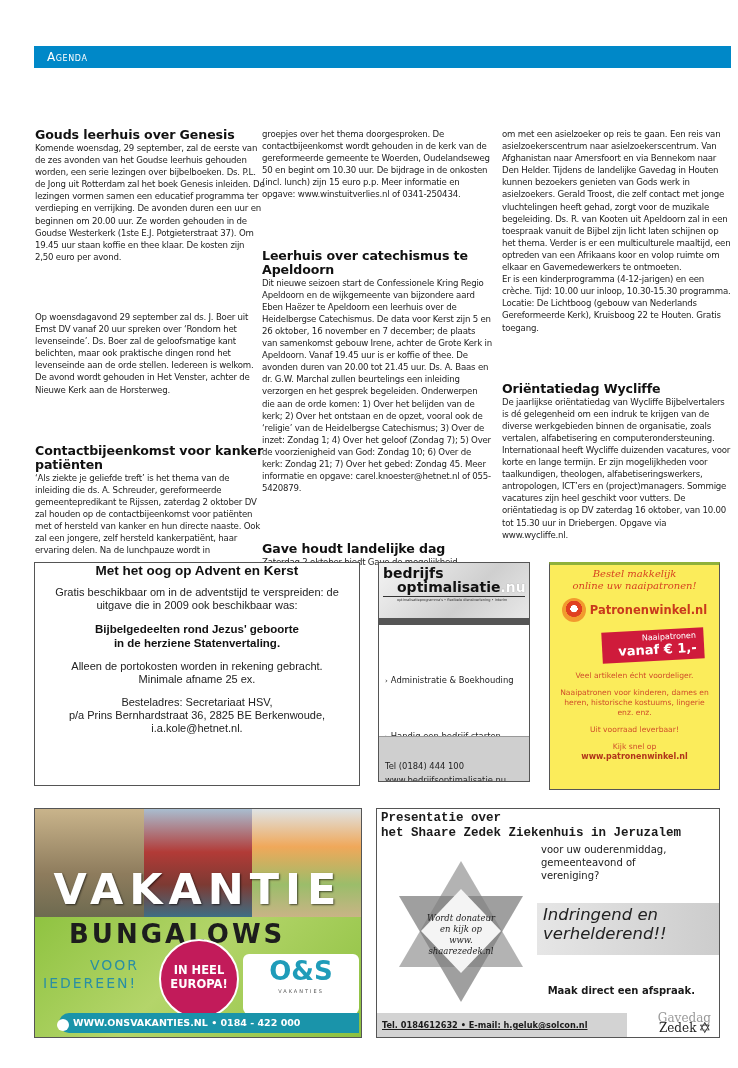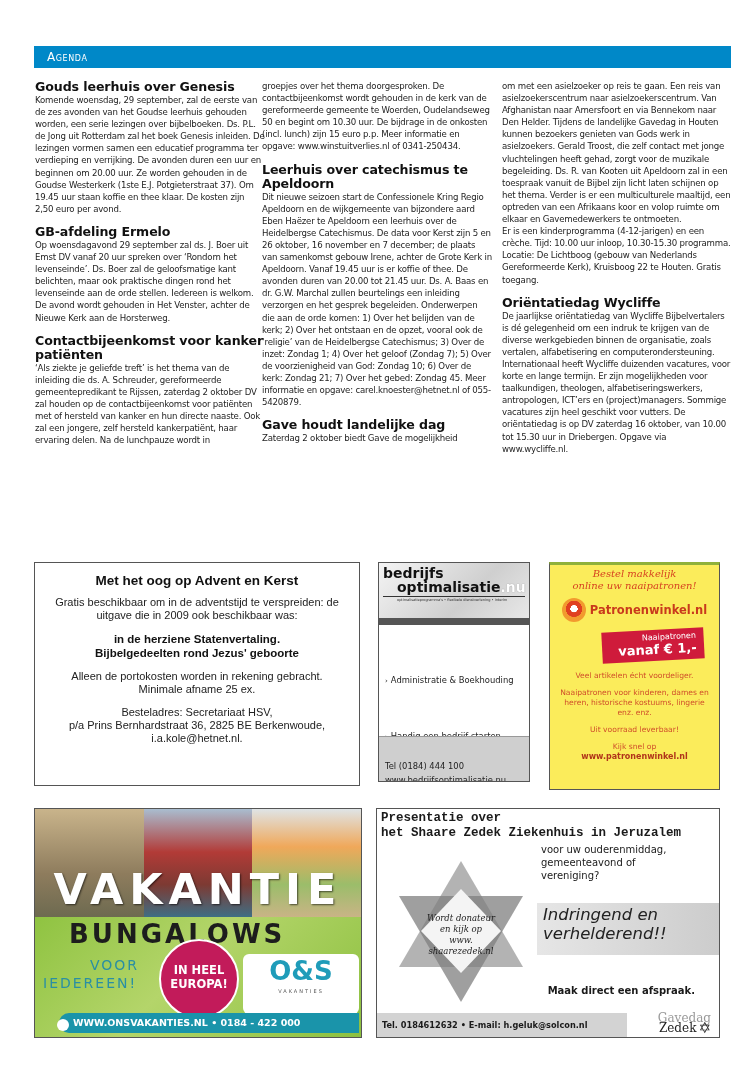--- a/index.html
+++ b/index.html
@@ -11,33 +11,33 @@
     background: #0088c8; color: #fff; padding-left: 13px;
     font-family: "DejaVu Sans", sans-serif; font-size: 12px; line-height: 22px;
     letter-spacing: 0.6px; font-variant: small-caps;
   }
 
   .col { position: absolute; top: 80px; width: 230px; font-family: "DejaVu Sans", sans-serif; }
   .col-1 { left: 35px; }
   .col-2 { left: 262px; }
   .col-3 { left: 502px; }
 
-  .article { margin-bottom: 10px; }
+  .article { margin-bottom: 10px; margin-top: 48px; }
   .article h2 {
     font-size: 12.6px; font-weight: bold; line-height: 14px; color: #111;
     letter-spacing: -0.1px;
   }
   .article p {
     font-size: 8.6px; line-height: 12.1px; color: #1d1d1d; letter-spacing: -0.2px;
   }
 
   
   .ad { position: absolute; border: 1px solid #555; overflow: hidden; }
 
-  .ad-advent { left: 34px; top: 562px; width: 326px; height: 224px; background: #fff; text-align: center; font-family: "Liberation Sans", sans-serif; padding-top: 10px; }
+  .ad-advent { left: 34px; top: 562px; width: 326px; height: 224px; background: #fff; text-align: center; font-family: "Liberation Sans", sans-serif; }
   .ad-advent .t { font-size: 13.5px; font-weight: bold; margin-bottom: 8px; color: #111; }
   .ad-advent .p { font-size: 11px; line-height: 13px; color: #222; margin-bottom: 10px; padding: 0 14px; }
   .ad-advent .b { font-size: 11.5px; font-weight: bold; line-height: 14px; color: #111; margin-bottom: 10px; }
 
   .ad-bo { left: 378px; top: 562px; width: 152px; height: 220px; background: #fff; font-family: "DejaVu Sans", sans-serif; }
   .ad-bo .top { height: 55px; background: linear-gradient(135deg, #f4f4f4 0%, #cfcfcf 60%, #e8e8e8 100%); padding: 3px 4px; position: relative; }
   .ad-bo .logo1 { font-size: 14px; font-weight: bold; color: #111; line-height: 14px; }
   .ad-bo .logo2 { font-size: 14px; font-weight: bold; color: #111; line-height: 14px; padding-left: 14px; }
   .ad-bo .logo2 .nu { color: #fff; text-shadow: 0 0 1px #777; }
   .ad-bo .tagline { font-size: 3.5px; color: #333; border-top: 1px solid #333; margin-top: 2px; padding-top: 1px; padding-left: 14px; white-space: nowrap; }
@@ -78,39 +78,38 @@
   .ad-vak .urlbar { position: absolute; left: 24px; bottom: 4px; width: 300px; height: 20px; background: #1a94aa; border-radius: 10px 0 0 10px; color: #fff; font-weight: bold; font-size: 9.5px; line-height: 20px; padding-left: 14px; }
   .ad-vak .dot { position: absolute; left: 22px; bottom: 6px; width: 12px; height: 12px; border-radius: 50%; background: #fff; }
 
   .ad-sz { left: 376px; top: 808px; width: 344px; height: 230px; background: #fff; font-family: "DejaVu Sans", sans-serif; color: #1a1a1a; }
   .ad-sz .t1 { position: absolute; left: 4px; top: 2px; font-size: 12.5px; font-weight: bold; line-height: 15px; font-family: Liberation Mono, monospace; }
   .ad-sz .t2 { position: absolute; left: 164px; top: 34px; font-size: 10px; font-weight: normal; line-height: 13px; }
   .ad-sz .star { position: absolute; left: 14px; top: 50px; width: 140px; height: 145px; }
   .ad-sz .band { position: absolute; left: 160px; top: 94px; width: 182px; height: 52px; background: linear-gradient(90deg, #e6e6e6 0%, #cccccc 100%); }
   .ad-sz .slogan { position: absolute; left: 166px; top: 96px; font-size: 16.5px; font-style: italic; line-height: 19px; color: #222; }
   .ad-sz .cta { position: absolute; right: 24px; top: 176px; font-size: 10px; font-weight: bold; }
-  .ad-sz .foot { position: absolute; left: 0; bottom: 0; width: 250px; height: 24px; background: #d3d3d3; font-size: 8.2px; font-weight: bold; line-height: 24px; padding-left: 5px; white-space: nowrap; }
+  .ad-sz .foot { position: absolute; left: 0; bottom: 0; width: 250px; height: 24px; background: #d3d3d3; font-size: 8.2px; font-weight: bold; line-height: 24px; padding-left: 5px; white-space: nowrap; text-decoration: underline; }
   .ad-sz .logo { position: absolute; right: 8px; bottom: 4px; font-family: "DejaVu Serif", serif; font-size: 12px; color: #222; line-height: 10px; text-align: right; }
   .ad-sz .logo .a { color: #999; display: block; }
   .ad-sz .logo .icon { display: inline-block; font-size: 15px; vertical-align: middle; margin-left: 2px; }
 </style>
 </head>
 <body>
 
 <div class="header-bar">
   <span>Agenda</span>
 </div>
 
 <div class="col col-1">
   <div class="article">
     <h2>Gouds leerhuis over Genesis</h2>
     <p>Komende woensdag, 29 september, zal de eerste van de zes avonden van het Goudse leerhuis gehouden worden, een serie lezingen over bijbelboeken. Ds. P.L. de Jong uit Rotterdam zal het boek Genesis inleiden. De lezingen vormen samen een educatief programma ter verdieping en verrijking. De avonden duren een uur en beginnen om 20.00 uur. Ze worden gehouden in de Goudse Westerkerk (1ste E.J. Potgieterstraat 37). Om 19.45 uur staan koffie en thee klaar. De kosten zijn 2,50 euro per avond.</p>
   </div>
   <div class="article">
-    <h2>GB-afdeling Ermelo</h2>
     <p>Op woensdagavond 29 september zal ds. J. Boer uit Emst DV vanaf 20 uur spreken over ‘Rondom het levenseinde’. Ds. Boer zal de geloofsmatige kant belichten, maar ook praktische dingen rond het levenseinde aan de orde stellen. Iedereen is welkom. De avond wordt gehouden in Het Venster, achter de Nieuwe Kerk aan de Horsterweg.</p>
   </div>
   <div class="article">
     <h2>Contactbijeenkomst voor kanker patiënten</h2>
     <p>‘Als ziekte je geliefde treft’ is het thema van de inleiding die ds. A. Schreuder, gereformeerde gemeentepredikant te Rijssen, zaterdag 2 oktober DV zal houden op de contactbijeenkomst voor patiënten met of hersteld van kanker en hun directe naaste. Ook zal een jongere, zelf hersteld kankerpatiënt, haar ervaring delen. Na de lunchpauze wordt in</p>
   </div>
 </div>
 
 <div class="col col-2">
   <div class="article">
@@ -134,22 +133,22 @@
   <div class="article">
     <h2>Oriëntatiedag Wycliffe</h2>
     <p>De jaarlijkse oriëntatiedag van Wycliffe Bijbelvertalers is dé gelegenheid om een indruk te krijgen van de diverse werkgebieden binnen de organisatie, zoals vertalen, alfabetisering en computerondersteuning. Internationaal heeft Wycliffe duizenden vacatures, voor korte en lange termijn. Er zijn mogelijkheden voor taalkundigen, theologen, alfabetiseringswerkers, antropologen, ICT’ers en (project)managers. Sommige vacatures zijn heel geschikt voor vutters. De oriëntatiedag is op DV zaterdag 16 oktober, van 10.00 tot 15.30 uur in Driebergen. Opgave via www.wycliffe.nl.</p>
   </div>
 </div>
 
 <div class="ad ad-advent">
   <div class="t">Met het oog op Advent en Kerst</div>
   <div class="p">Gratis beschikbaar om in de adventstijd te verspreiden: de uitgave die in 2009 ook beschikbaar was:</div>
   <div class="b">
+    <div>Bijbelgedeelten rond Jezus' geboorte</div>
     <div>in de herziene Statenvertaling.</div>
-    <div>Bijbelgedeelten rond Jezus' geboorte</div>
   </div>
   <div class="p">
     <div>Alleen de portokosten worden in rekening gebracht.</div>
     <div>Minimale afname 25 ex.</div>
   </div>
   <div class="p">
     <div>Besteladres: Secretariaat HSV,</div>
     <div>p/a Prins Bernhardstraat 36, 2825 BE Berkenwoude,</div>
     <div>i.a.kole@hetnet.nl.</div>
   </div>

